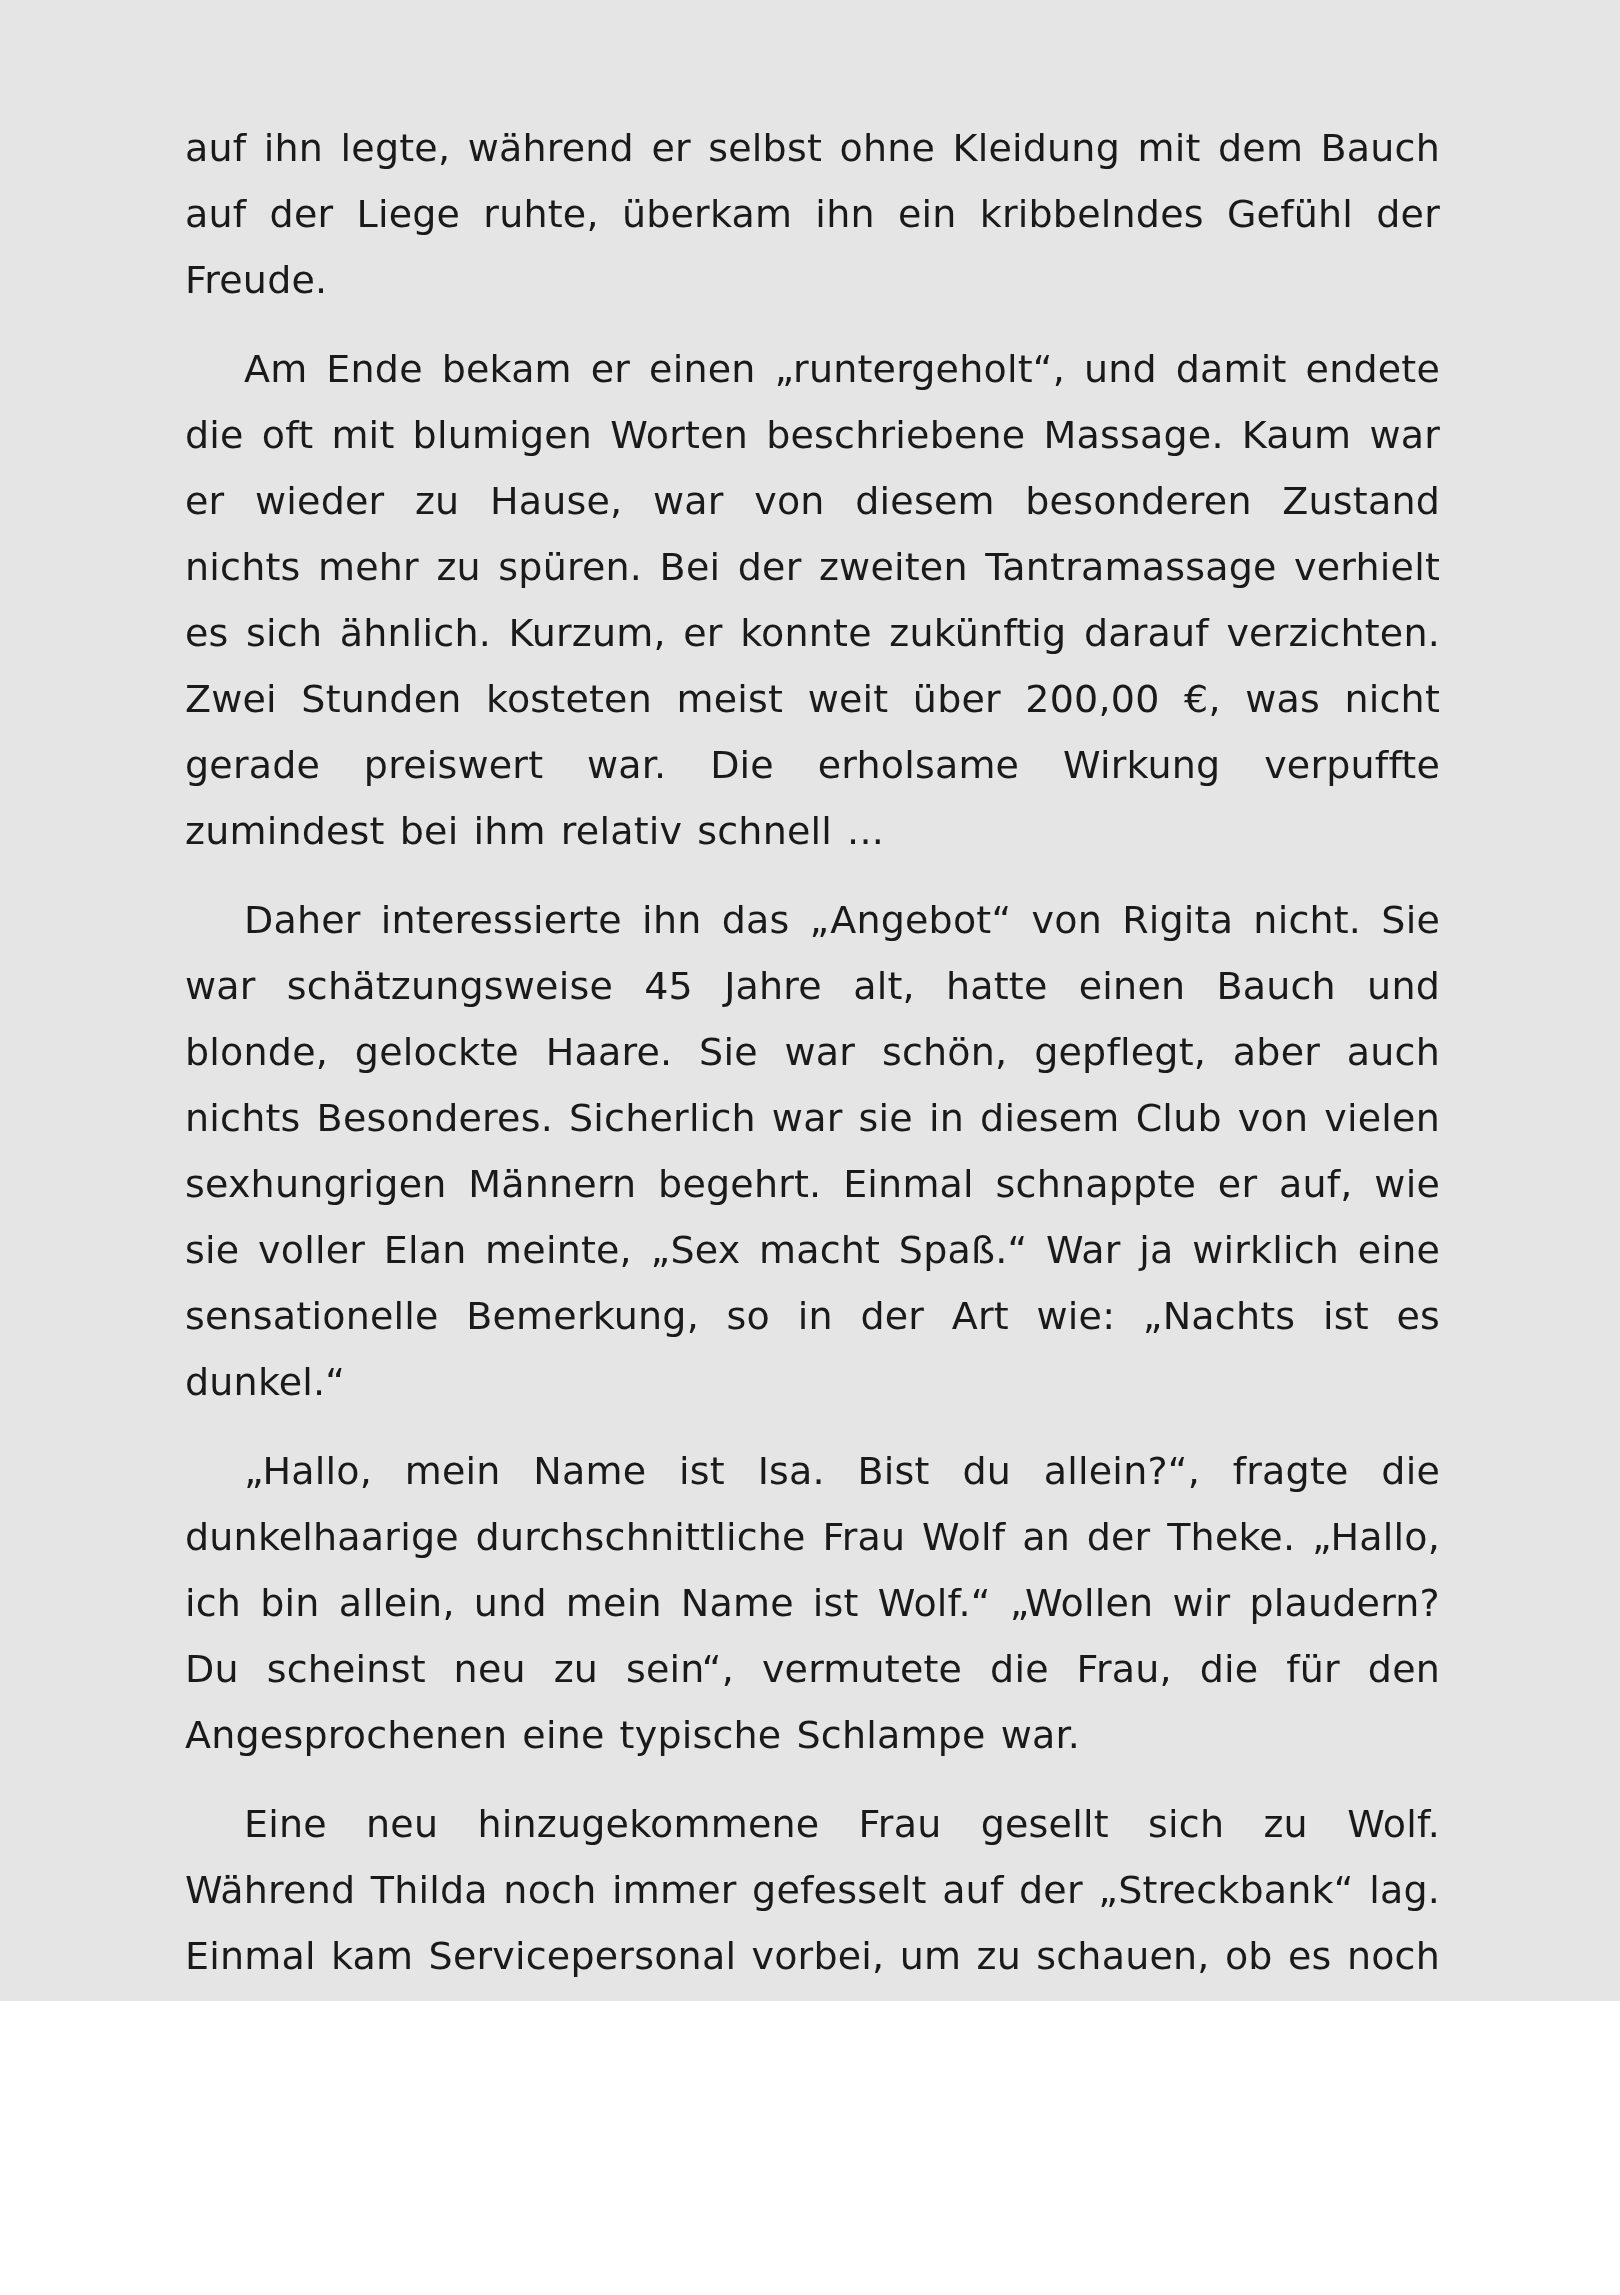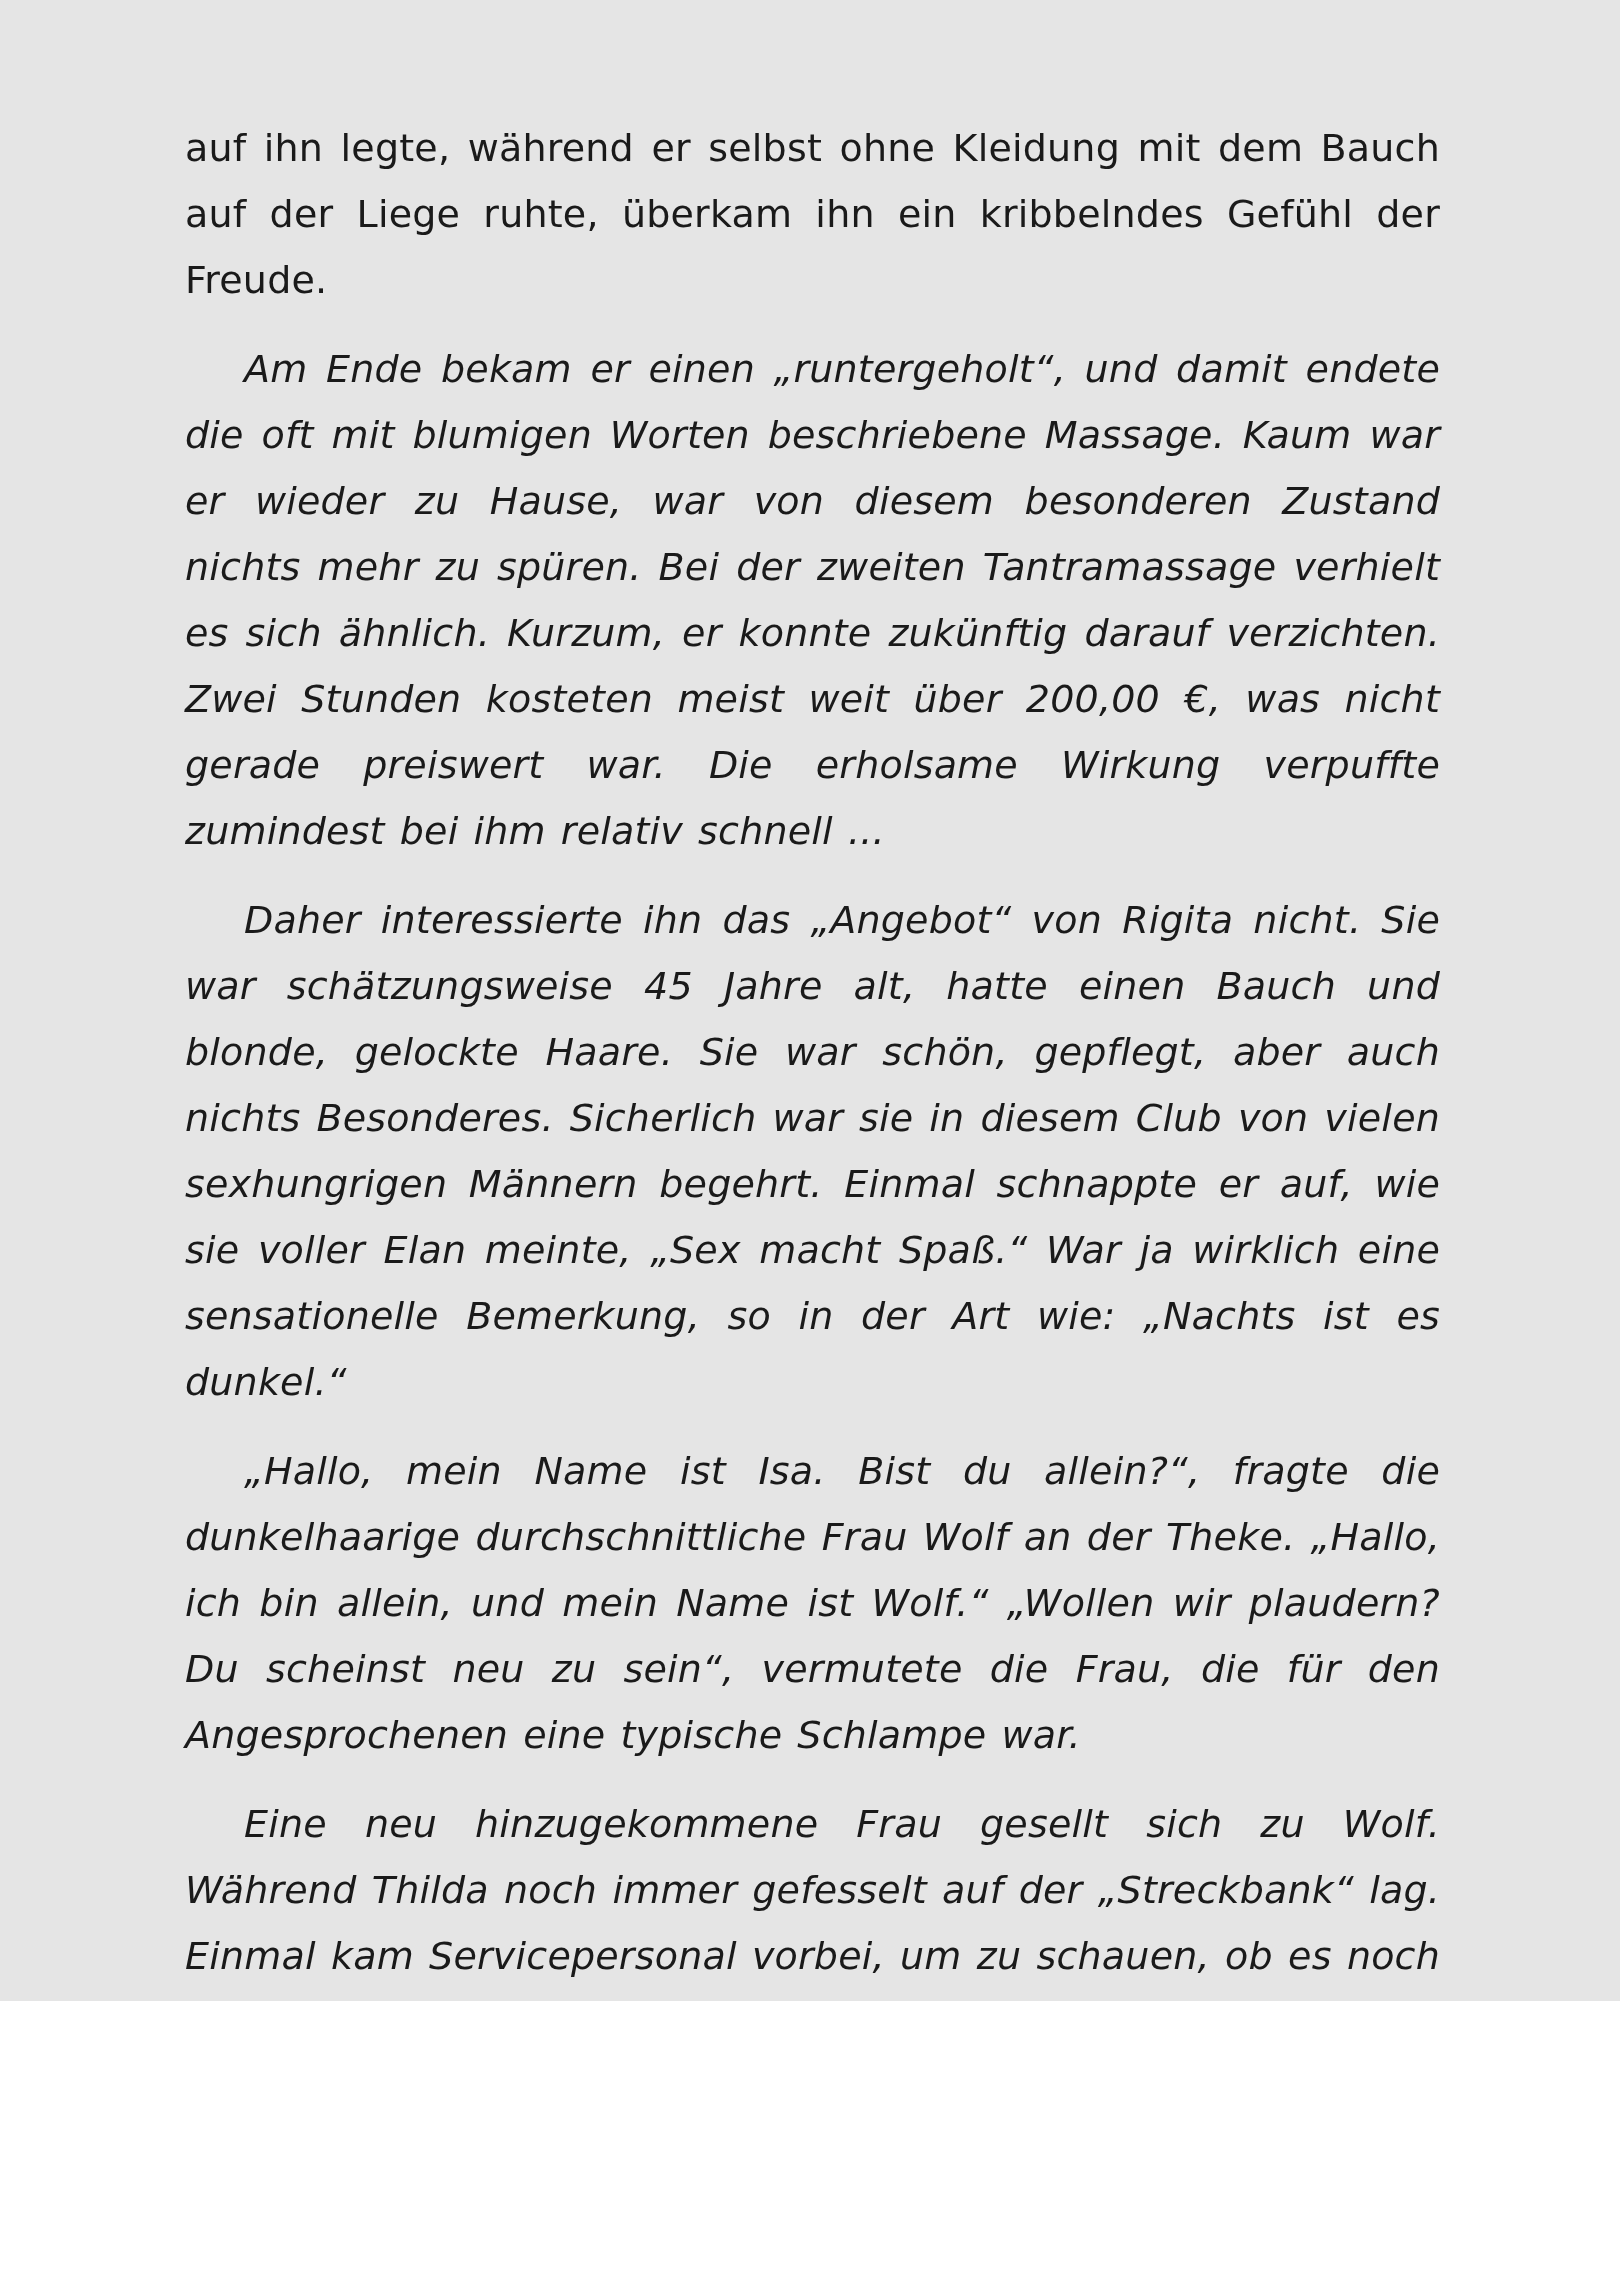--- a/index.html
+++ b/index.html
@@ -32,21 +32,20 @@
   .text-block p {
     margin: 0 0 23px 0;
     font-size: 38px;
     line-height: 66px;
     text-align: justify;
     word-spacing: 2.8px;
     letter-spacing: 0.2px;
   }
   .text-block p.indent {
     text-indent: 59px;
-    font-style: italic;
   }
   .text-block p.noindent {
     text-indent: 0;
   }
   .page-number {
     position: absolute;
     top: 1995px;
     left: 0;
     width: 1620px;
     text-align: center;

